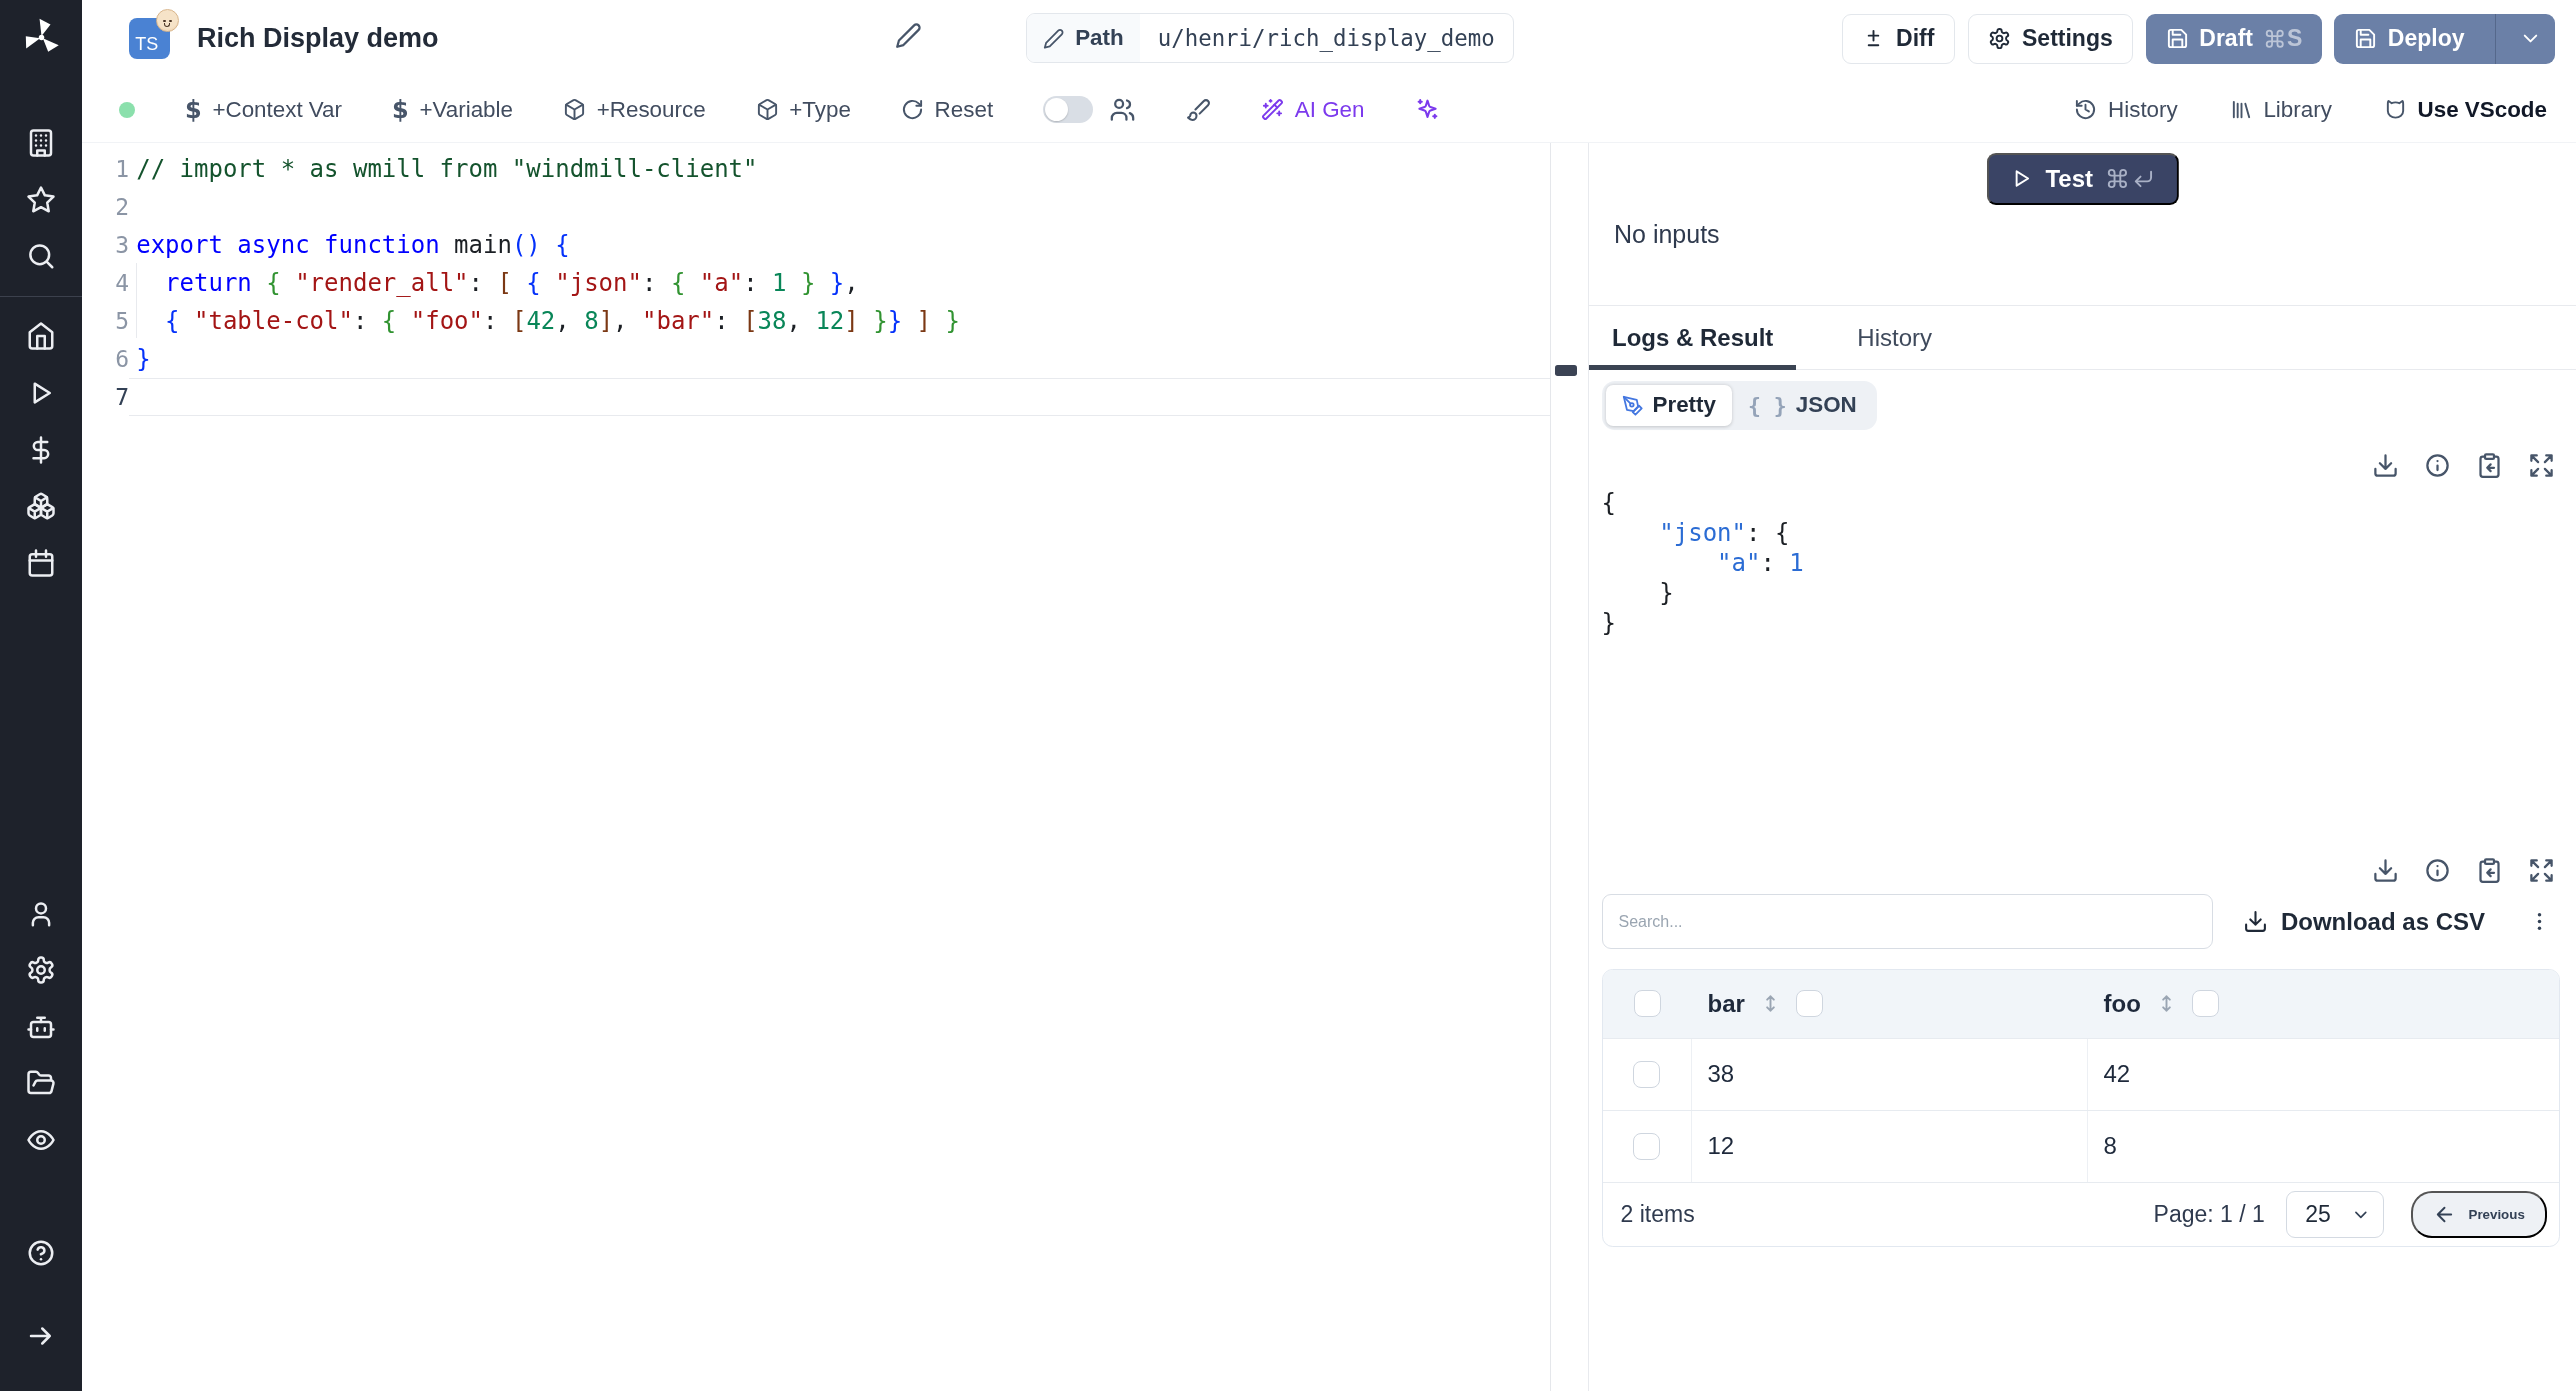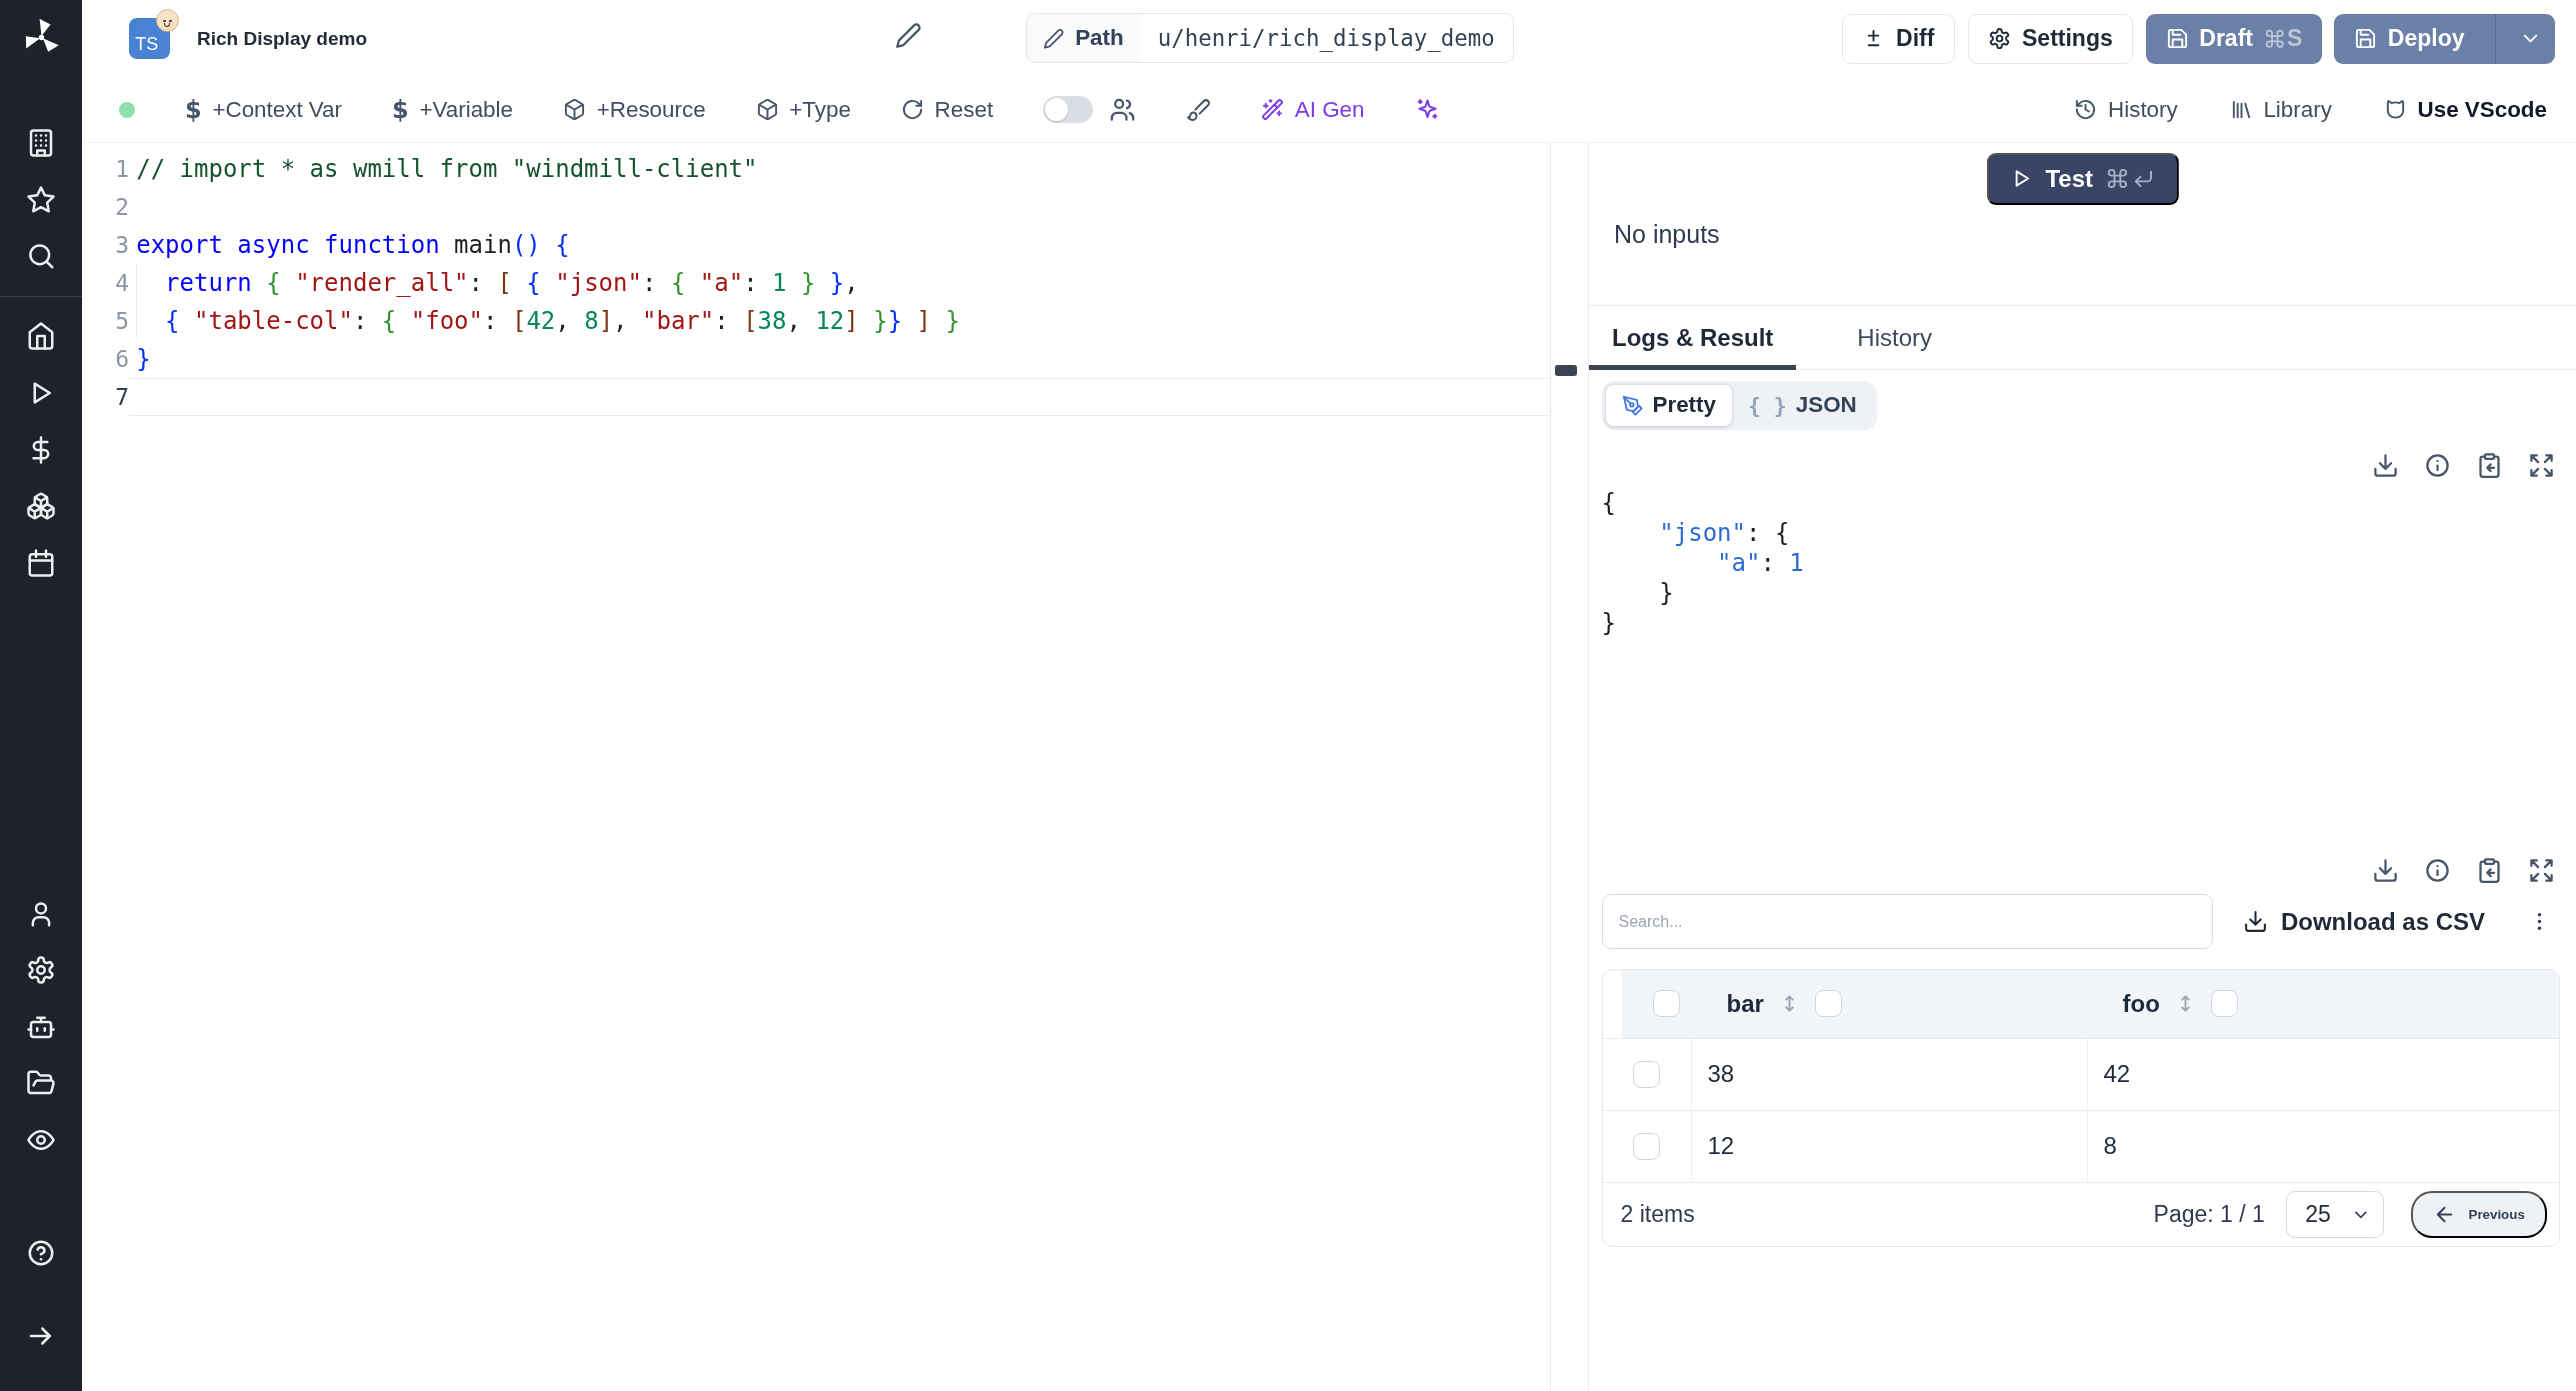--- a/index.html
+++ b/index.html
@@ -24,21 +24,21 @@
 
   
   .header { height:77px; display:flex; align-items:center; padding:0 21.5px 0 47px; position:relative; background:#fff; }
   .ts-badge { position:relative; width:41px; height:41px; background:#4a82d3; border-radius:8px; }
   .ts-badge .ts { position:absolute; left:6.3px; bottom:3.6px; color:#fff; font-weight:normal; font-size:18px; }
   .emoji { position:absolute; right:-9px; top:-9px; width:23px; height:23px; border-radius:50%;
     background:radial-gradient(circle at 50% 40%, #f6e3c8 60%, #e8c49a 100%); border:0.9px solid #d9b68c; }
   .emoji i { position:absolute; width:2.7px; height:2.7px; border-radius:50%; background:#4a3525; top:9.8px; }
   .emoji i.l { left:6.3px; } .emoji i.r { right:6.3px; }
   .emoji u { position:absolute; width:6.3px; height:3.6px; border:1.3px solid #4a3525; border-top:none; border-radius:0 0 6.3px 6.3px; left:7.2px; top:13.4px; }
-  .title { margin-left:27px; font-size:19px; font-weight:bold; color:#232b38; }
+  .title { margin-left:27px; font-size:27px; font-weight:bold; color:#232b38; }
   .edit-pencil { position:absolute; left:813px; top:21.5px; width:34px; height:34px; color:#475569; cursor:pointer; }
   .edit-pencil svg { width:27px; height:27px; }
   .path-chip { position:absolute; left:944px; top:13.4px; height:50px; display:flex; align-items:stretch;
     border:0.9px solid #e3e7ec; border-radius:9px; overflow:hidden; background:#fff; cursor:pointer; }
   .path-chip .pl { display:flex; align-items:center; gap:10.7px; padding:0 16px; background:#f8fafc; font-size:22.4px; font-weight:600; color:#334155; }
   .path-chip .pl svg { width:21.5px; height:21.5px; color:#475569; }
   .path-chip .pv { display:flex; align-items:center; padding:0 18px; font-family:"DejaVu Sans Mono", monospace; font-size:22.4px; color:#334155; }
   .hbtns { margin-left:auto; display:flex; gap:12.5px; align-items:center; }
   .btn { height:50px; border-radius:9px; display:flex; align-items:center; gap:10.7px; padding:0 19.7px;
     font-size:23px; font-weight:600; cursor:pointer; }
@@ -110,21 +110,21 @@
   .tk-j { color:#2b6cd4; }
   .search-row { margin-top:10.7px; display:flex; align-items:center; }
   .search-input { width:611px; height:55px; border:1.8px solid #d8dde4; border-radius:9px; padding:0 16px;
     font-size:16px; color:#1f2937; outline:none; font-family:"Liberation Sans", sans-serif; }
   .search-input::placeholder { color:#9aa5b1; }
   .csv-btn { margin-left:auto; display:flex; align-items:center; gap:12.5px; font-size:24px; font-weight:600; color:#1f2937; cursor:pointer; }
   .csv-btn svg { width:25px; height:25px; color:#1f2937; }
   .kebab { margin-left:43px; margin-right:9px; cursor:pointer; color:#334155; }
   .kebab svg { width:23px; height:23px; }
   .table-card { margin-top:19.7px; margin-right:0px; border:0.9px solid #e2e8f0; border-radius:10.7px; overflow:hidden; }
-  .thead { display:flex; background:#f1f5f9; height:68px; align-items:center; font-weight:bold; font-size:24px; color:#1e293b;margin-left:19px; }
+  .thead { display:flex; background:#f1f5f9; height:68px; align-items:center; font-weight:bold; font-size:24px; color:#1e293b; }
   .c0 { width:89px; flex:none; display:flex; justify-content:center; }
   .c1 { width:396px; flex:none; display:flex; align-items:center; gap:14.3px; padding-left:16px; }
   .c2 { flex:1; display:flex; align-items:center; gap:14.3px; padding-left:16px; }
   .checkbox { width:27px; height:27px; border:1.8px solid #cfd6df; border-radius:8px; background:#fff; cursor:pointer; flex:none; }
   .sort { color:#9aa5b3; cursor:pointer; } .sort svg { width:23px; height:23px; }
   .trow { display:flex; height:72px; align-items:center; border-top:0.9px solid #e7ebf0; font-size:24px; color:#1e293b; }
   .trow .c0 { align-self:stretch; align-items:center; border-right:0.9px solid #edf0f4; }
   .trow .c1 { align-self:stretch; border-right:0.9px solid #edf0f4; }
   .tfoot { display:flex; align-items:center; height:64px; border-top:0.9px solid #e7ebf0; padding:0 12.5px 0 18px; font-size:23px; color:#2f3a4e; }
   .tfoot .spacer { flex:1; }

